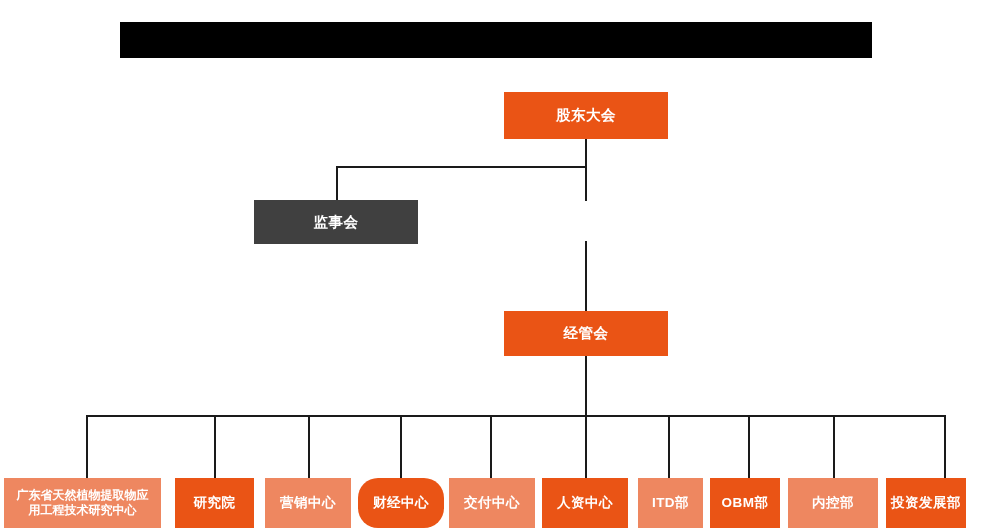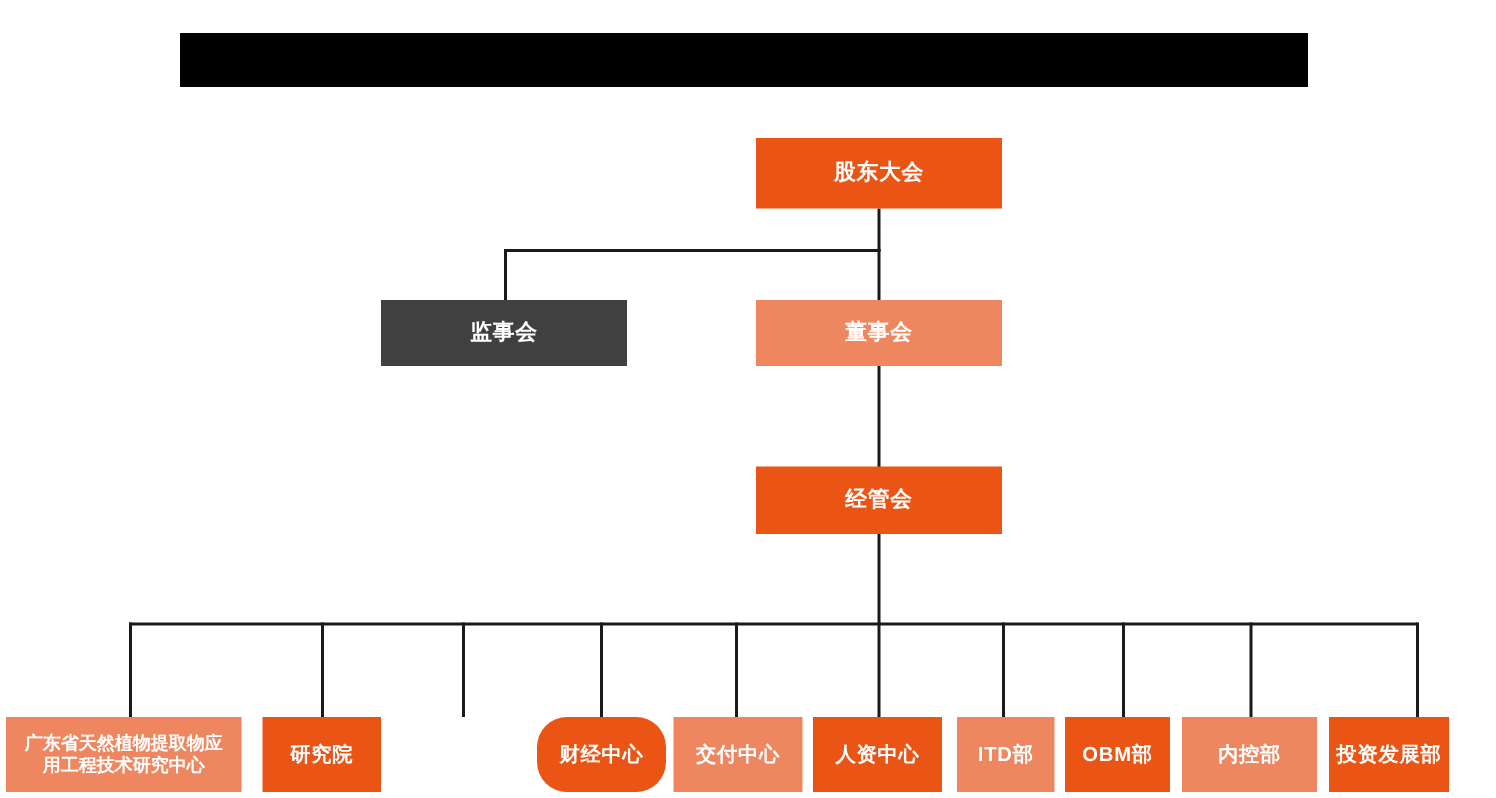--- a/index.html
+++ b/index.html
@@ -82,34 +82,34 @@
   <div class="connector v" style="left:833px; top:415px; height:63px;"></div>
   <div class="connector v" style="left:944px; top:415px; height:63px;"></div>
 
   <div class="node size-lg" style="left:504px; top:92px; width:164px; height:47px; background:#EA5415;">
     <span class="node-label">股东大会</span>
   </div>
 
   <div class="node size-lg" style="left:254px; top:200px; width:164px; height:44px; background:#404040;">
     <span class="node-label">监事会</span>
   </div>
-  <div class="node size-lg" style="left:504px; top:200px; width:164px; height:44px; background:#EE8760;">
-    <span class="node-label">董事会</span>
-  </div>
 
   <div class="node size-lg" style="left:504px; top:311px; width:164px; height:45px; background:#EA5415;">
     <span class="node-label">经管会</span>
   </div>
 
   <div class="node size-sm" style="left:4px; top:478px; width:157px; height:50px; background:#EE8760;">
     <span class="node-label">广东省天然植物提取物应
 用工程技术研究中心</span>
   </div>
   <div class="node size-md" style="left:175px; top:478px; width:79px; height:50px; background:#EA5415;">
     <span class="node-label">研究院</span>
+  </div>
+  <div class="node size-md" style="left:265px; top:478px; width:86px; height:50px; background:#EE8760;">
+    <span class="node-label">营销中心</span>
   </div>
   <div class="node size-md" style="left:358px; top:478px; width:86px; height:50px; background:#EA5415;border-radius:20px;">
     <span class="node-label">财经中心</span>
   </div>
   <div class="node size-md" style="left:449px; top:478px; width:86px; height:50px; background:#EE8760;">
     <span class="node-label">交付中心</span>
   </div>
   <div class="node size-md" style="left:542px; top:478px; width:86px; height:50px; background:#EA5415;">
     <span class="node-label">人资中心</span>
   </div>

